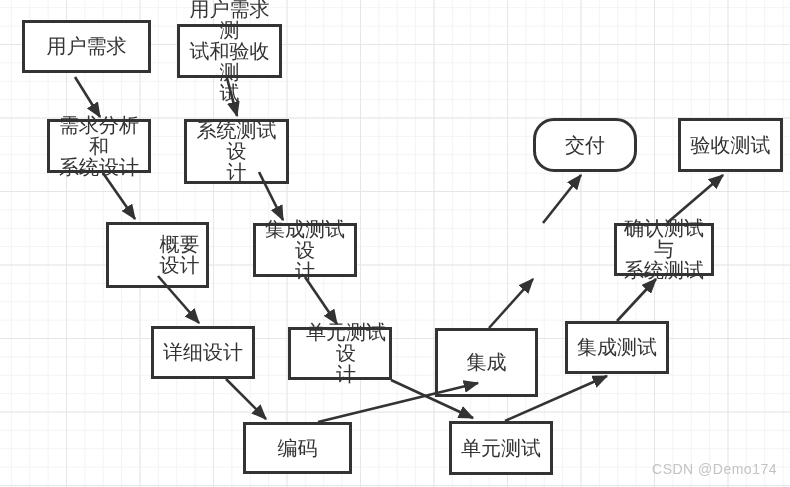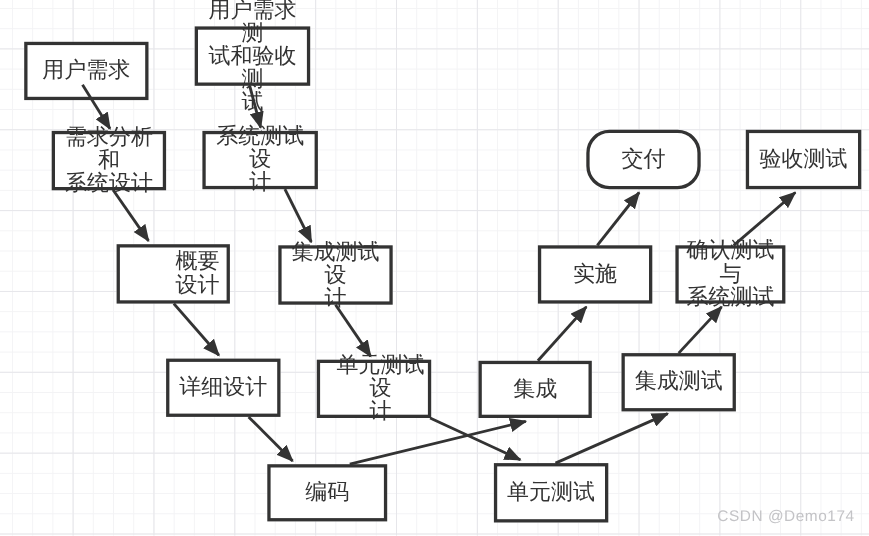--- a/index.html
+++ b/index.html
@@ -58,39 +58,38 @@
     color: var(--watermark, #c3c3c6);
     letter-spacing: 0.5px;
   }
 </style>
 </head>
 <body>
 
 <div class="canvas">
 
   <div class="nodes-layer">
-      <div class="node" style="left: 22px; top: 38px; width: 113px; height: 53px;">用户需求</div>
+      <div class="node" style="left: 22px; top: 20px; width: 129px; height: 53px;">用户需求</div>
       <div class="node" style="left: 177px; top: 24px; width: 105px; height: 54px;">用户需求测
 试和验收测
 试</div>
       <div class="node" style="left: 47px; top: 119px; width: 104px; height: 54px;">需求分析和
 系统设计</div>
-      <div class="node" style="left: 184px; top: 119px; width: 105px; height: 53px;">系统测试设
+      <div class="node" style="left: 184px; top: 119px; width: 105px; height: 65px;">系统测试设
 计</div>
-      <div class="node" style="left: 106px; top: 222px; width: 103px; height: 54px; padding-left: 44px;">概要设计</div>
+      <div class="node" style="left: 106px; top: 222px; width: 103px; height: 66px; padding-left: 44px;">概要设计</div>
       <div class="node" style="left: 253px; top: 223px; width: 104px; height: 54px;">集成测试设
 计</div>
       <div class="node" style="left: 151px; top: 326px; width: 104px; height: 53px;">详细设计</div>
       <div class="node" style="left: 288px; top: 327px; width: 104px; height: 53px; padding-left: 12px;">单元测试设
 计</div>
       <div class="node" style="left: 243px; top: 422px; width: 109px; height: 52px;">编码</div>
       <div class="node" style="left: 449px; top: 421px; width: 104px; height: 54px;">单元测试</div>
-      <div class="node" style="left: 435px; top: 328px; width: 103px; height: 52px;">集成</div>
+      <div class="node" style="left: 435px; top: 328px; width: 103px; height: 69px;">集成</div>
       <div class="node" style="left: 565px; top: 321px; width: 104px; height: 53px;">集成测试</div>
-      <div class="node" style="left: 489px; top: 223px; width: 104px; height: 53px;">实施</div>
       <div class="node" style="left: 614px; top: 223px; width: 100px; height: 53px;">确认测试与
 系统测试</div>
       <div class="node" style="left: 533px; top: 118px; width: 104px; height: 54px; border-radius: 21px;">交付</div>
       <div class="node" style="left: 678px; top: 118px; width: 105px; height: 54px;">验收测试</div>
     </div>
 
   <svg class="arrows-layer" width="790" height="487" viewBox="0 0 790 487" xmlns="http://www.w3.org/2000/svg">
     <defs>
       <marker id="arrowhead" markerUnits="strokeWidth" markerWidth="6" markerHeight="5" viewBox="0 0 12 10" refX="11" refY="5" orient="auto">
         <path class="arrowhead-path" d="M0,0 L12,5 L0,10 Z"></path>

